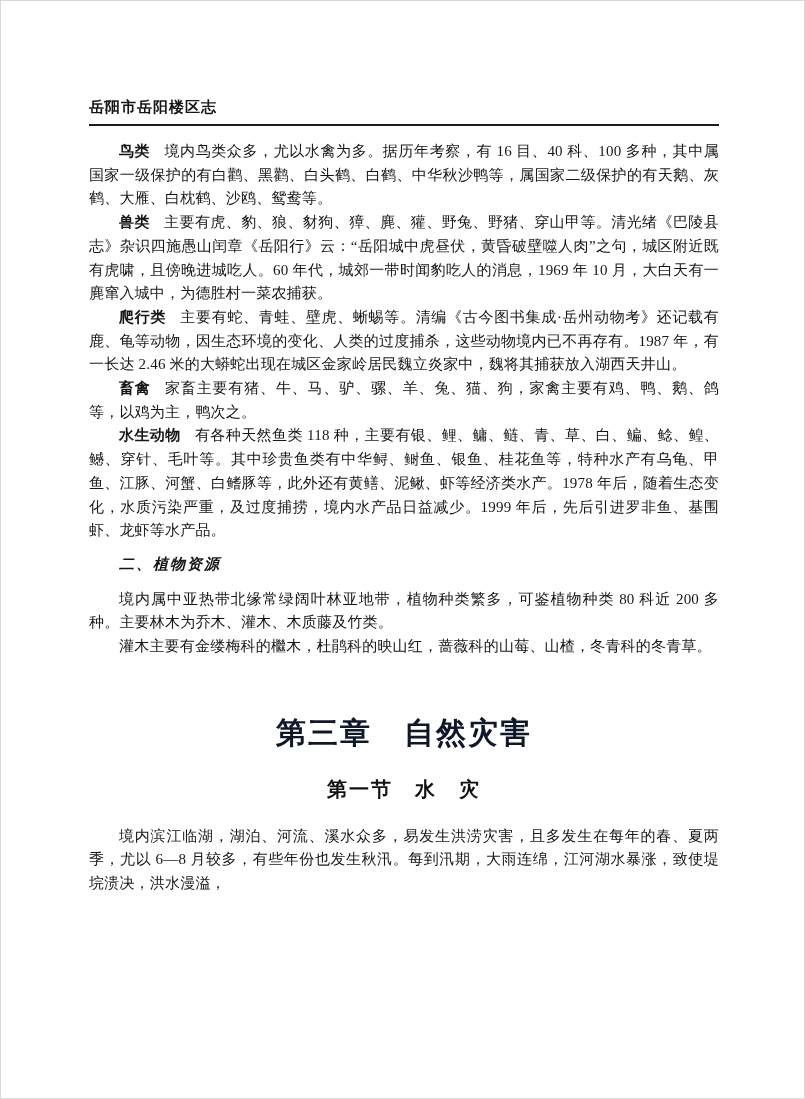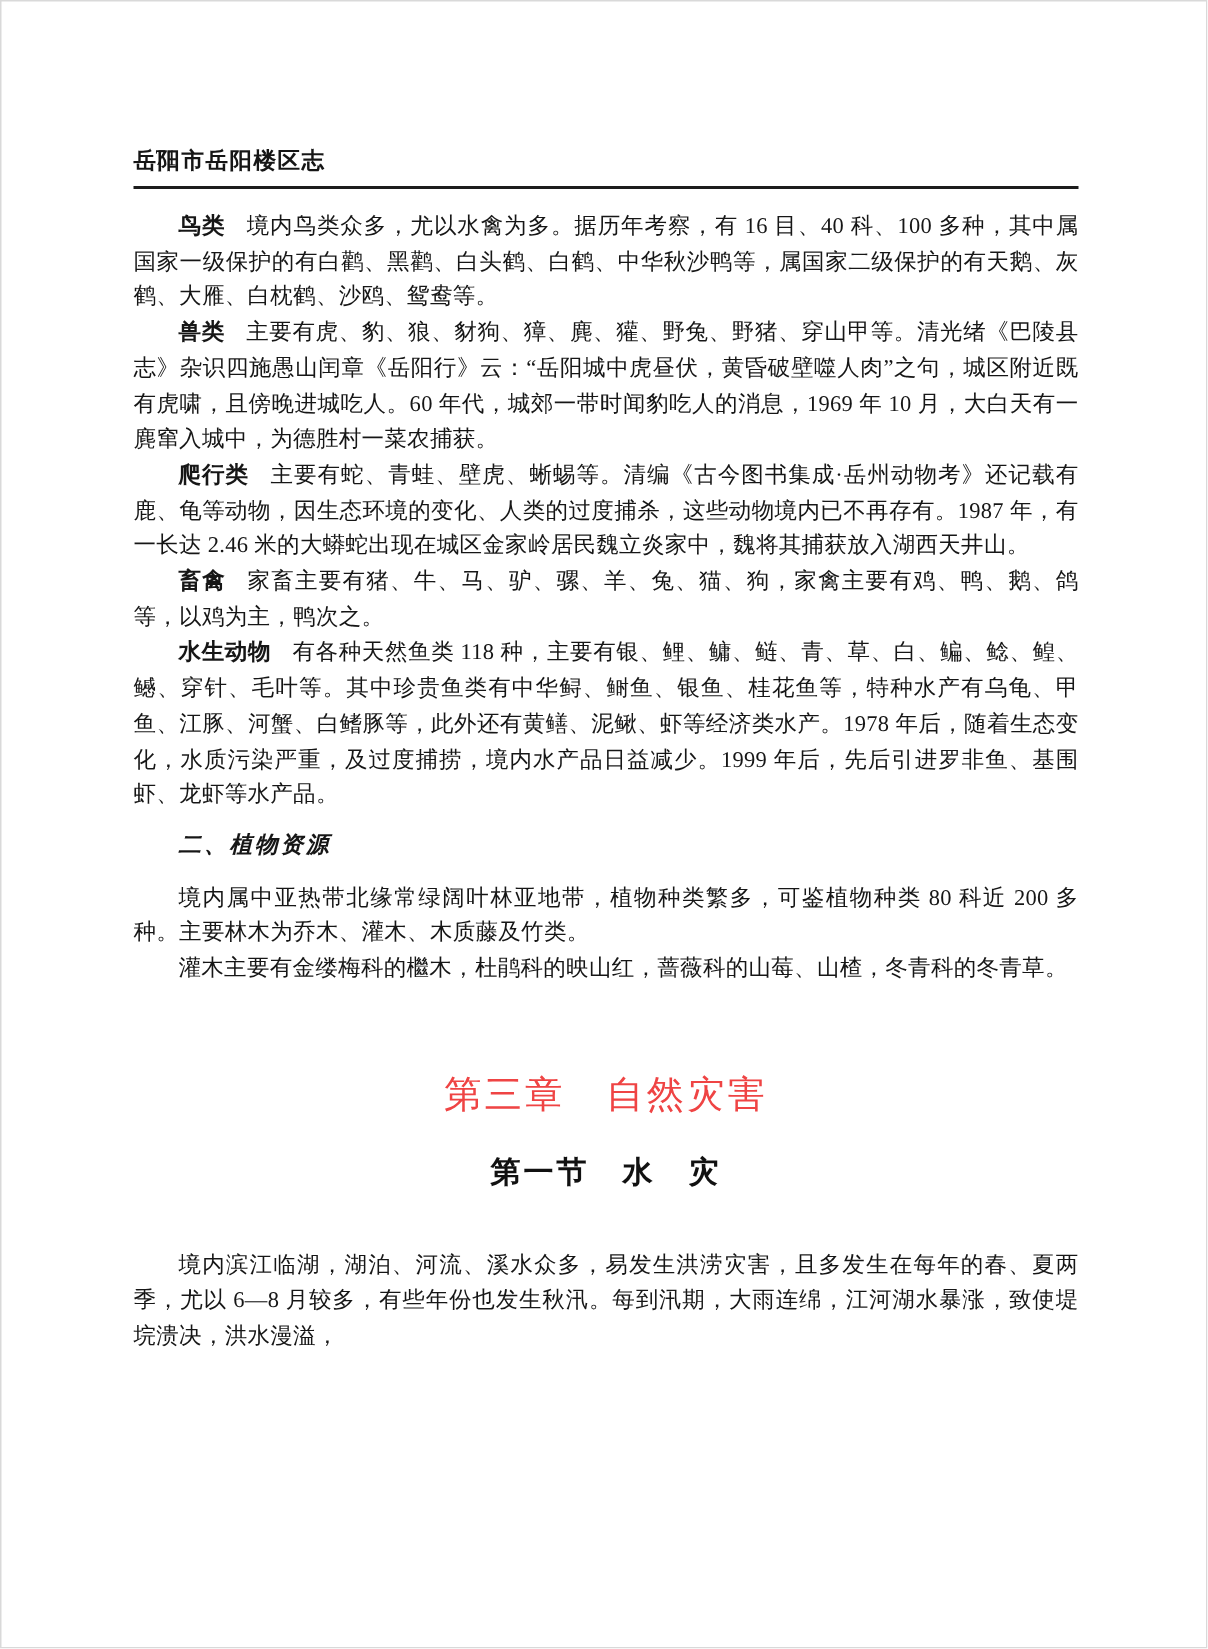--- a/index.html
+++ b/index.html
@@ -67,36 +67,36 @@
     font-weight: 600;
     font-size: 15px;
     line-height: 23.7px;
     text-indent: 2em;
     letter-spacing: 2px;
   }
   .chapter-title {
     margin: 54px 0 0 0;
     text-align: center;
     font-family: "Liberation Sans", "DejaVu Sans", sans-serif;
-    font-weight: normal;
-    font-size: 25px;
+    font-weight: bold;
+    font-size: 30px;
     letter-spacing: 2px;
-    color: #ef4444;
+    color: #0f172a;
   }
   .section-title {
     margin: 22px 0 0 0;
     text-align: center;
     font-family: "Liberation Sans", "DejaVu Sans", sans-serif;
     font-weight: bold;
     font-size: 20px;
     letter-spacing: 2px;
     color: #111111;
   }
   .flood-para {
-    margin-top: 38px;
+    margin-top: 22px;
   }
 </style>
 </head>
 <body>
 
 <div class="page">
   <div class="content">
 
     <header class="page-header">
       <span class="page-num">71</span>

